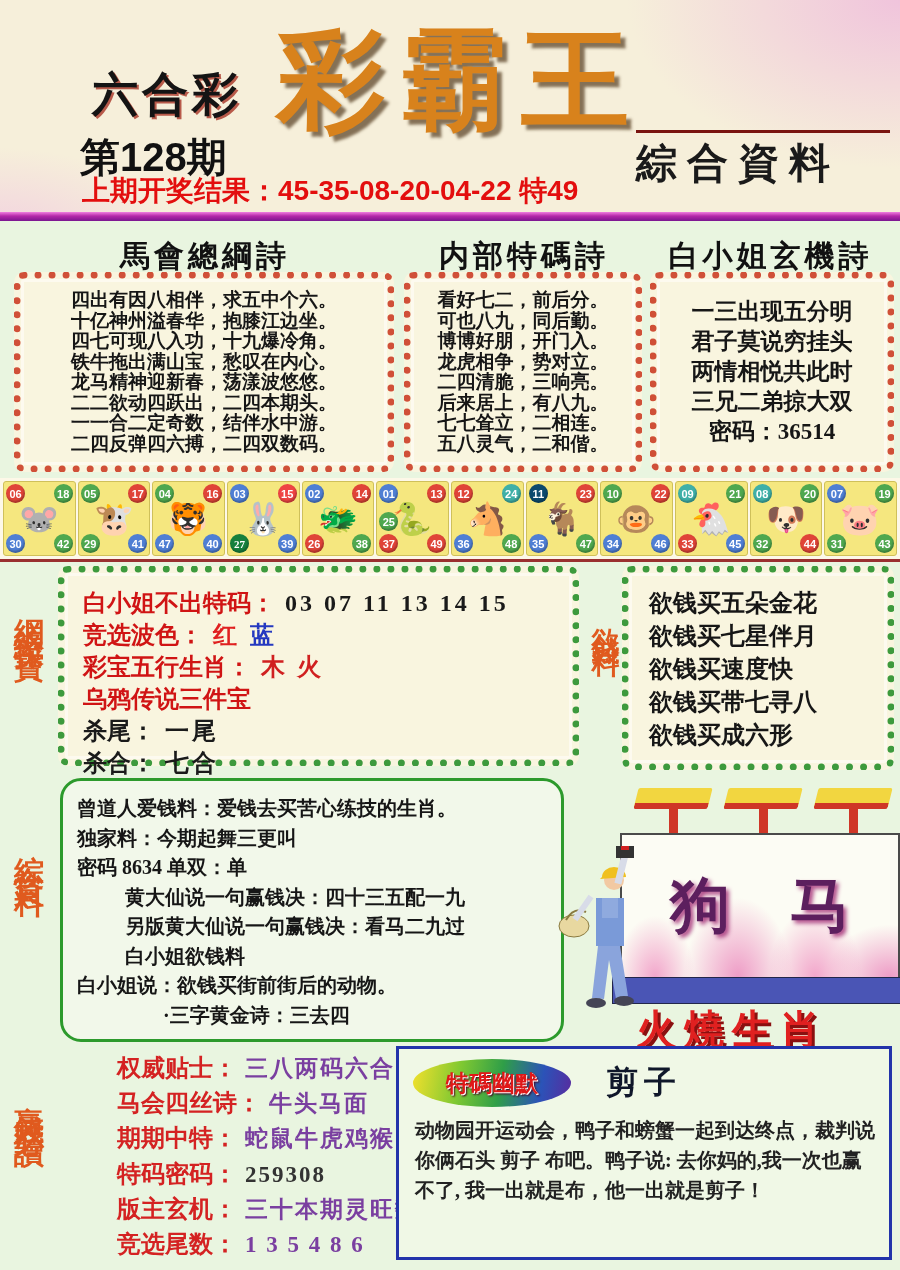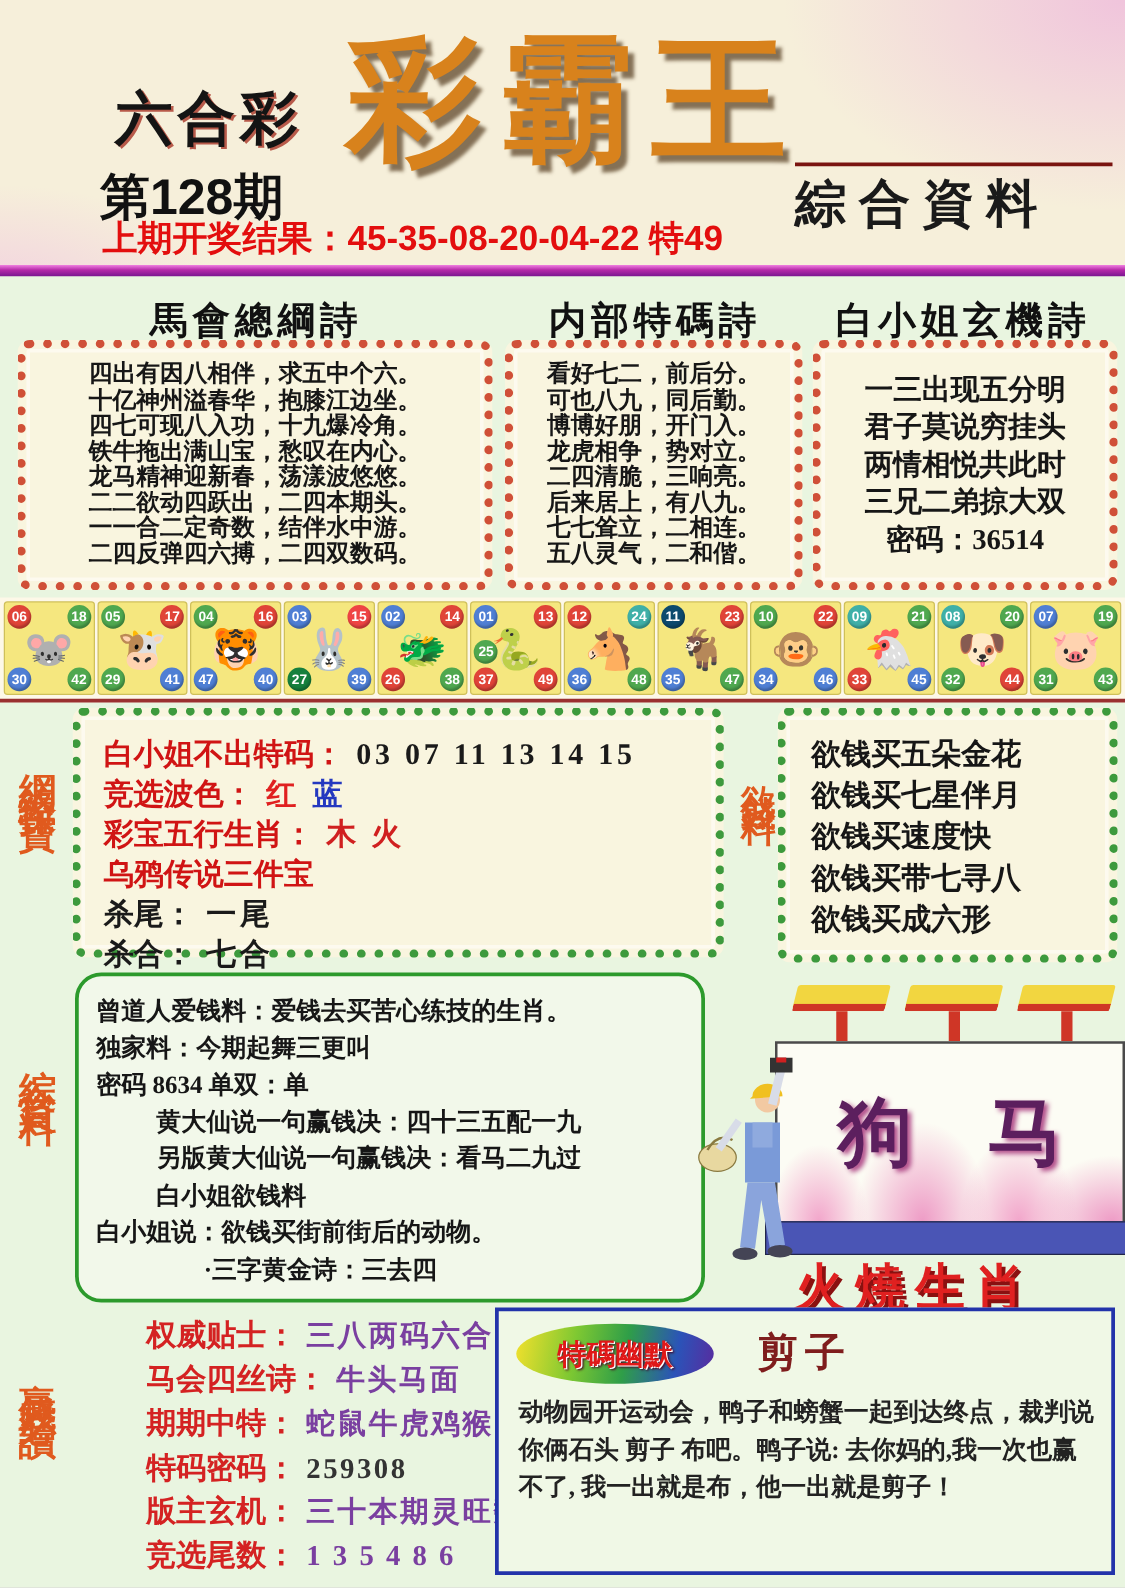--- a/index.html
+++ b/index.html
@@ -92,21 +92,21 @@
     font-family:"Liberation Serif",serif;}
   .tip-value{display:inline;font-size:23px;font-weight:bold;margin-left:8px;
     font-family:"Liberation Serif",serif;letter-spacing:2px;}
   .humor-box{position:absolute;left:396px;top:1046px;width:496px;height:214px;
     border:3px solid #2233aa;background:#f0f8e6;box-sizing:border-box;}
   .humor-badge{position:absolute;left:14px;top:10px;width:158px;height:48px;border-radius:50%;
     background:linear-gradient(100deg,#f5e12c 0%,#7ec832 30%,#2f9e48 55%,#2b53b8 80%,#5a2a9e 100%);
     display:flex;align-items:center;justify-content:center;font-size:23px;font-weight:bold;
     color:#e01818;font-family:"Liberation Serif",serif;text-shadow:1px 1px 0 #fff,2px 2px 2px #402;}
   .humor-title{position:absolute;left:0;top:12px;width:100%;text-align:center;font-size:32px;
-    font-weight:bold;color:#7f1d1d;font-family:"Liberation Serif",serif;letter-spacing:6px;}
+    font-weight:bold;color:#0f172a;font-family:"Liberation Serif",serif;letter-spacing:6px;}
   .humor-body{position:absolute;left:16px;top:66px;width:462px;font-size:20px;font-weight:bold;
     color:#222;line-height:30px;font-family:"Liberation Serif",serif;}
 </style>
 </head>
 <body>
 
 <div class="page">
 
   <div class="header">
     <div class="brand">六合彩</div>
@@ -175,21 +175,21 @@
         <div class="zanimal">🐯</div>
         <div class="ball pos-tl" style="background: rgb(79, 168, 79);">04</div>
         <div class="ball pos-tr" style="background: rgb(224, 68, 56);">16</div>
         <div class="ball pos-bl" style="background: rgb(79, 127, 212);">47</div>
         <div class="ball pos-br" style="background: rgb(79, 127, 212);">40</div>
       </div>
       <div class="zcell">
         <div class="zanimal">🐰</div>
         <div class="ball pos-tl" style="background: rgb(79, 127, 212);">03</div>
         <div class="ball pos-tr" style="background: #ef4444;">15</div>
-        <div class="ball pos-bl" style="background: #15803d;">27</div>
+        <div class="ball pos-bl" style="background: #15803d; font-family: Liberation Serif, serif;">27</div>
         <div class="ball pos-br" style="background: rgb(79, 127, 212);">39</div>
       </div>
       <div class="zcell">
         <div class="zanimal">🐲</div>
         <div class="ball pos-tl" style="background: rgb(79, 127, 212);">02</div>
         <div class="ball pos-tr" style="background: rgb(224, 68, 56);">14</div>
         <div class="ball pos-bl" style="background: rgb(224, 68, 56);">26</div>
         <div class="ball pos-br" style="background: rgb(79, 168, 79);">38</div>
       </div>
       <div class="zcell">

